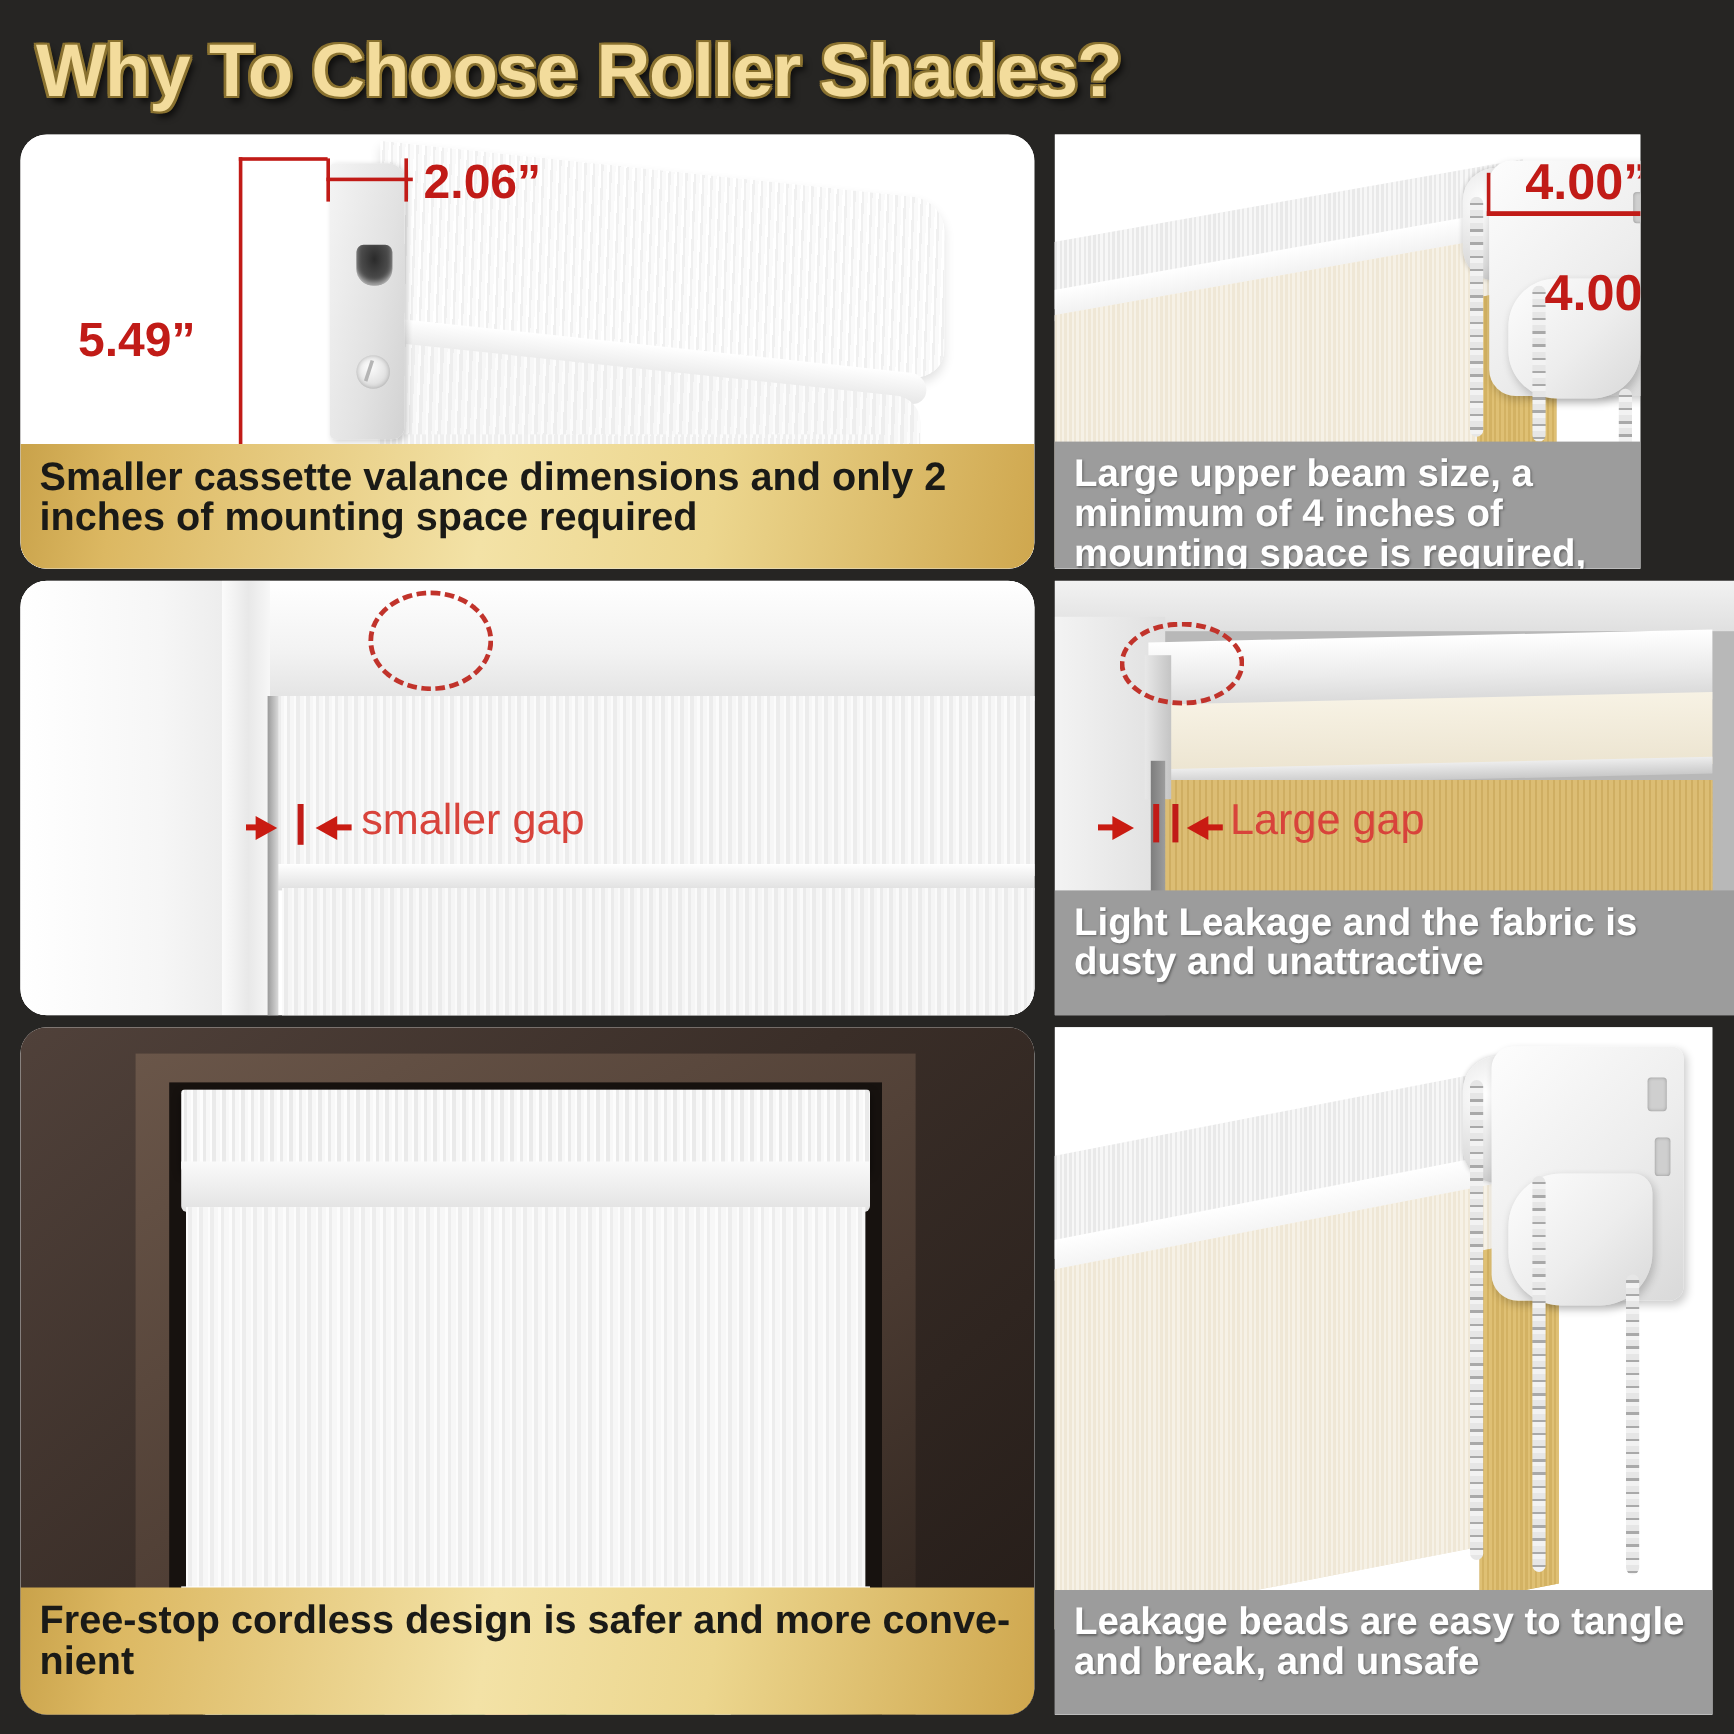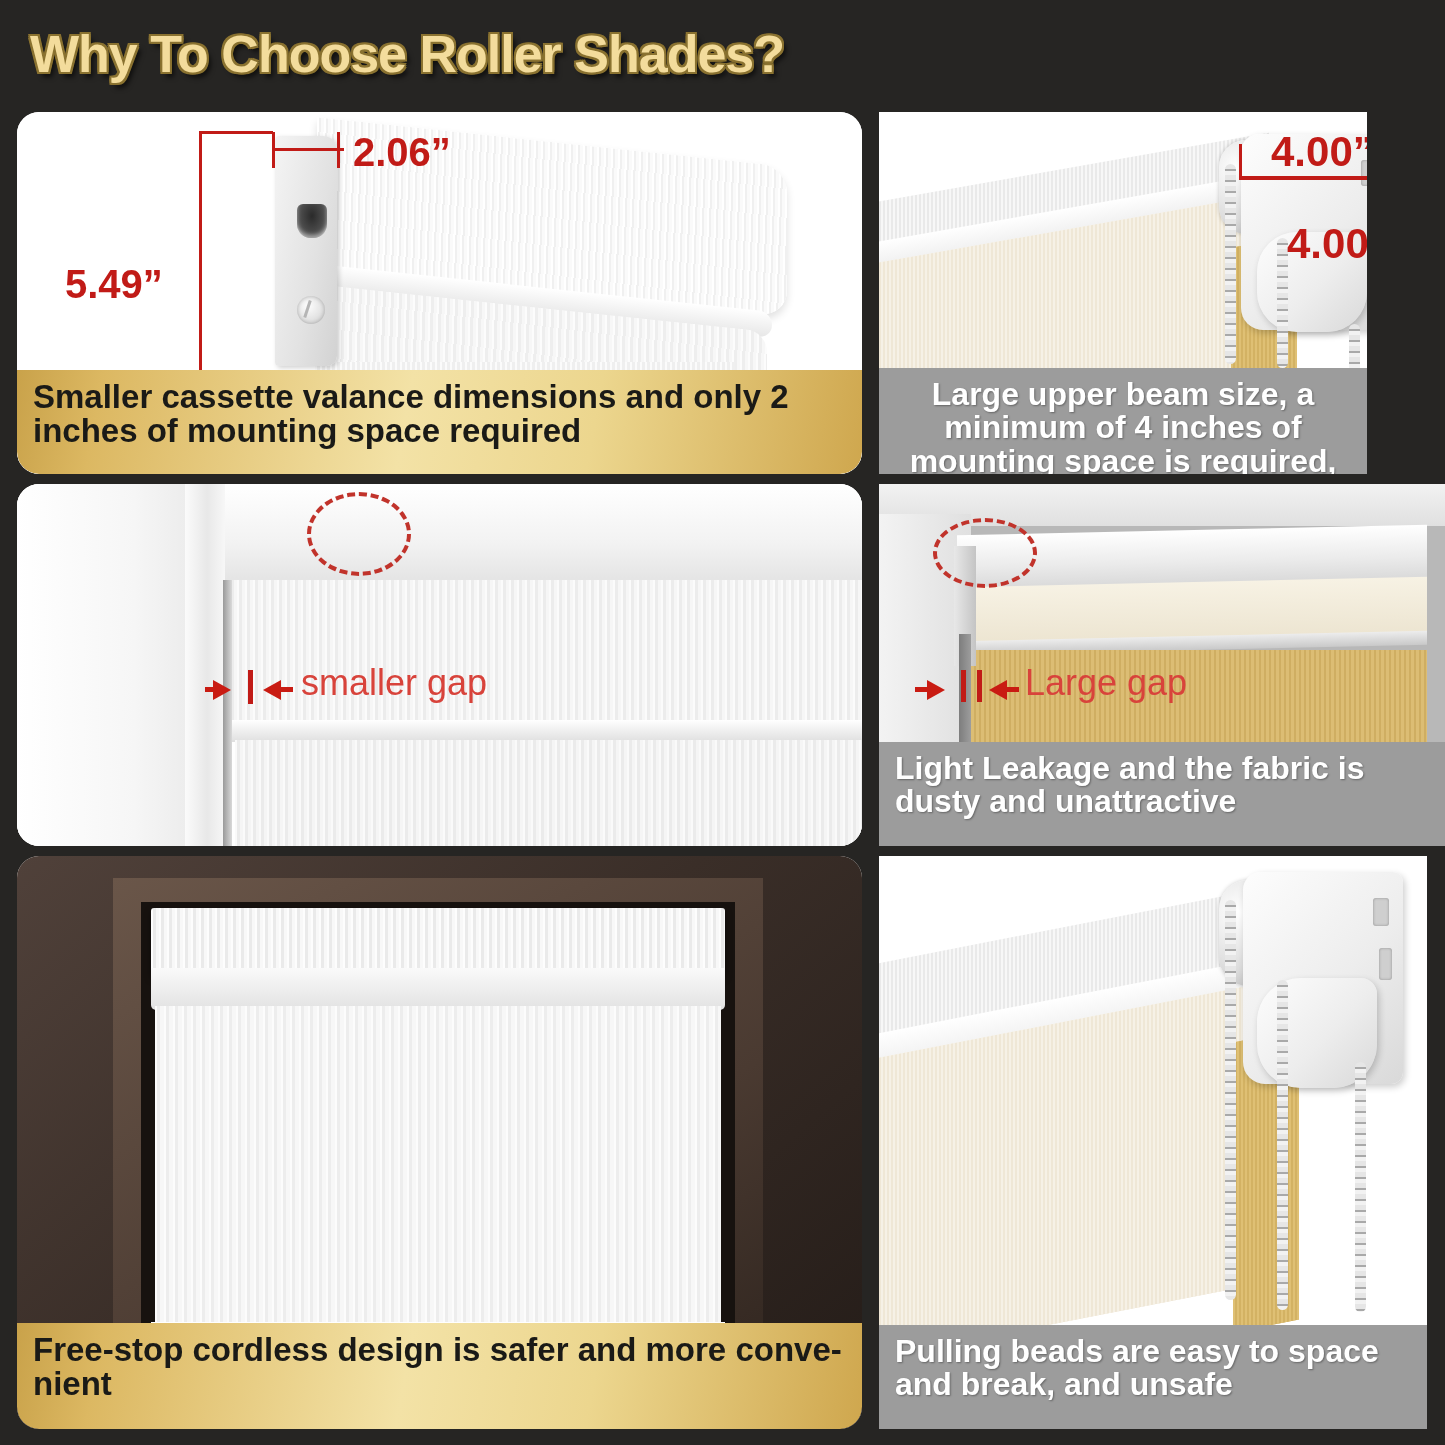--- a/index.html
+++ b/index.html
@@ -7,36 +7,36 @@
     width:1445px;height:1445px;
     background:#262523;
     font-family:"Liberation Sans", sans-serif;
     overflow:hidden;
   }
   .page{position:relative;width:1445px;height:1445px;}
 
   
   .title{
     position:absolute;left:30px;top:24px;width:1380px;height:72px;
-    font-size:52px;font-weight:bold;letter-spacing:-1px;
+    font-size:62px;font-weight:bold;letter-spacing:-1px;
     color:#F3DC9C;
     text-shadow:
        2px 0 0 #8a7230, -2px 0 0 #8a7230, 0 2px 0 #8a7230, 0 -2px 0 #8a7230,
        2px 2px 0 #8a7230, -2px 2px 0 #8a7230, 2px -2px 0 #8a7230, -2px -2px 0 #8a7230,
        4px 5px 5px rgba(0,0,0,.65);
     white-space:nowrap;
   }
 
   
   .panel{position:absolute;overflow:hidden;background:#fff;}
   .panel.left{border-radius:22px;}
   .panel.right{border-radius:0;}
 
   .p1{left:17px;  top:112px;  width:845px;  height:362px;}
-  .p2{left:879px; top:112px;  width:488px;  height:362px;text-align:center;}
+  .p2{left:879px; top:112px;  width:488px;  height:362px;}
   .p3{left:17px;  top:484px;  width:845px;  height:362px;}
   .p4{left:879px; top:484px;  width:548px;  height:362px;padding-left:19px;}
   .p5{left:17px;  top:856px;  width:845px;  height:573px;}
   .p6{left:879px; top:856px;  width:548px;  height:573px;}
 
   .art{position:absolute;left:0;top:0;right:0;bottom:0;border-radius:11px;}
 
   
   .cap{
     position:absolute;left:0;right:0;bottom:0;
@@ -451,16 +451,16 @@
       <div class="rroller" style="left:340px;top:24px;width:58px;height:106px;border-radius:30px;"></div>
       <div class="rbracket" style="left:364px;top:16px;width:160px;height:212px;"></div>
       <div class="rbracket" style="left:378px;top:122px;width:120px;height:110px;border-radius:44px 16px 44px 44px;"></div>
       <div class="notch" style="left:494px;top:42px;width:16px;height:28px;"></div>
       <div class="notch" style="left:500px;top:92px;width:13px;height:32px;"></div>
 
       <div class="chain" style="left:346px;top:44px;height:400px;"></div>
       <div class="chain" style="left:398px;top:124px;height:330px;"></div>
       <div class="chain" style="left:476px;top:206px;height:250px;"></div>
     </div>
-    <div class="cap gray c6 h2line">Pulling beads are easy to space and break, and unsafe</div>
+    <div class="cap gray c6 h2line">Leakage beads are easy to tangle and break, and unsafe</div>
   </div>
 
 </div>
 
 </body></html>

